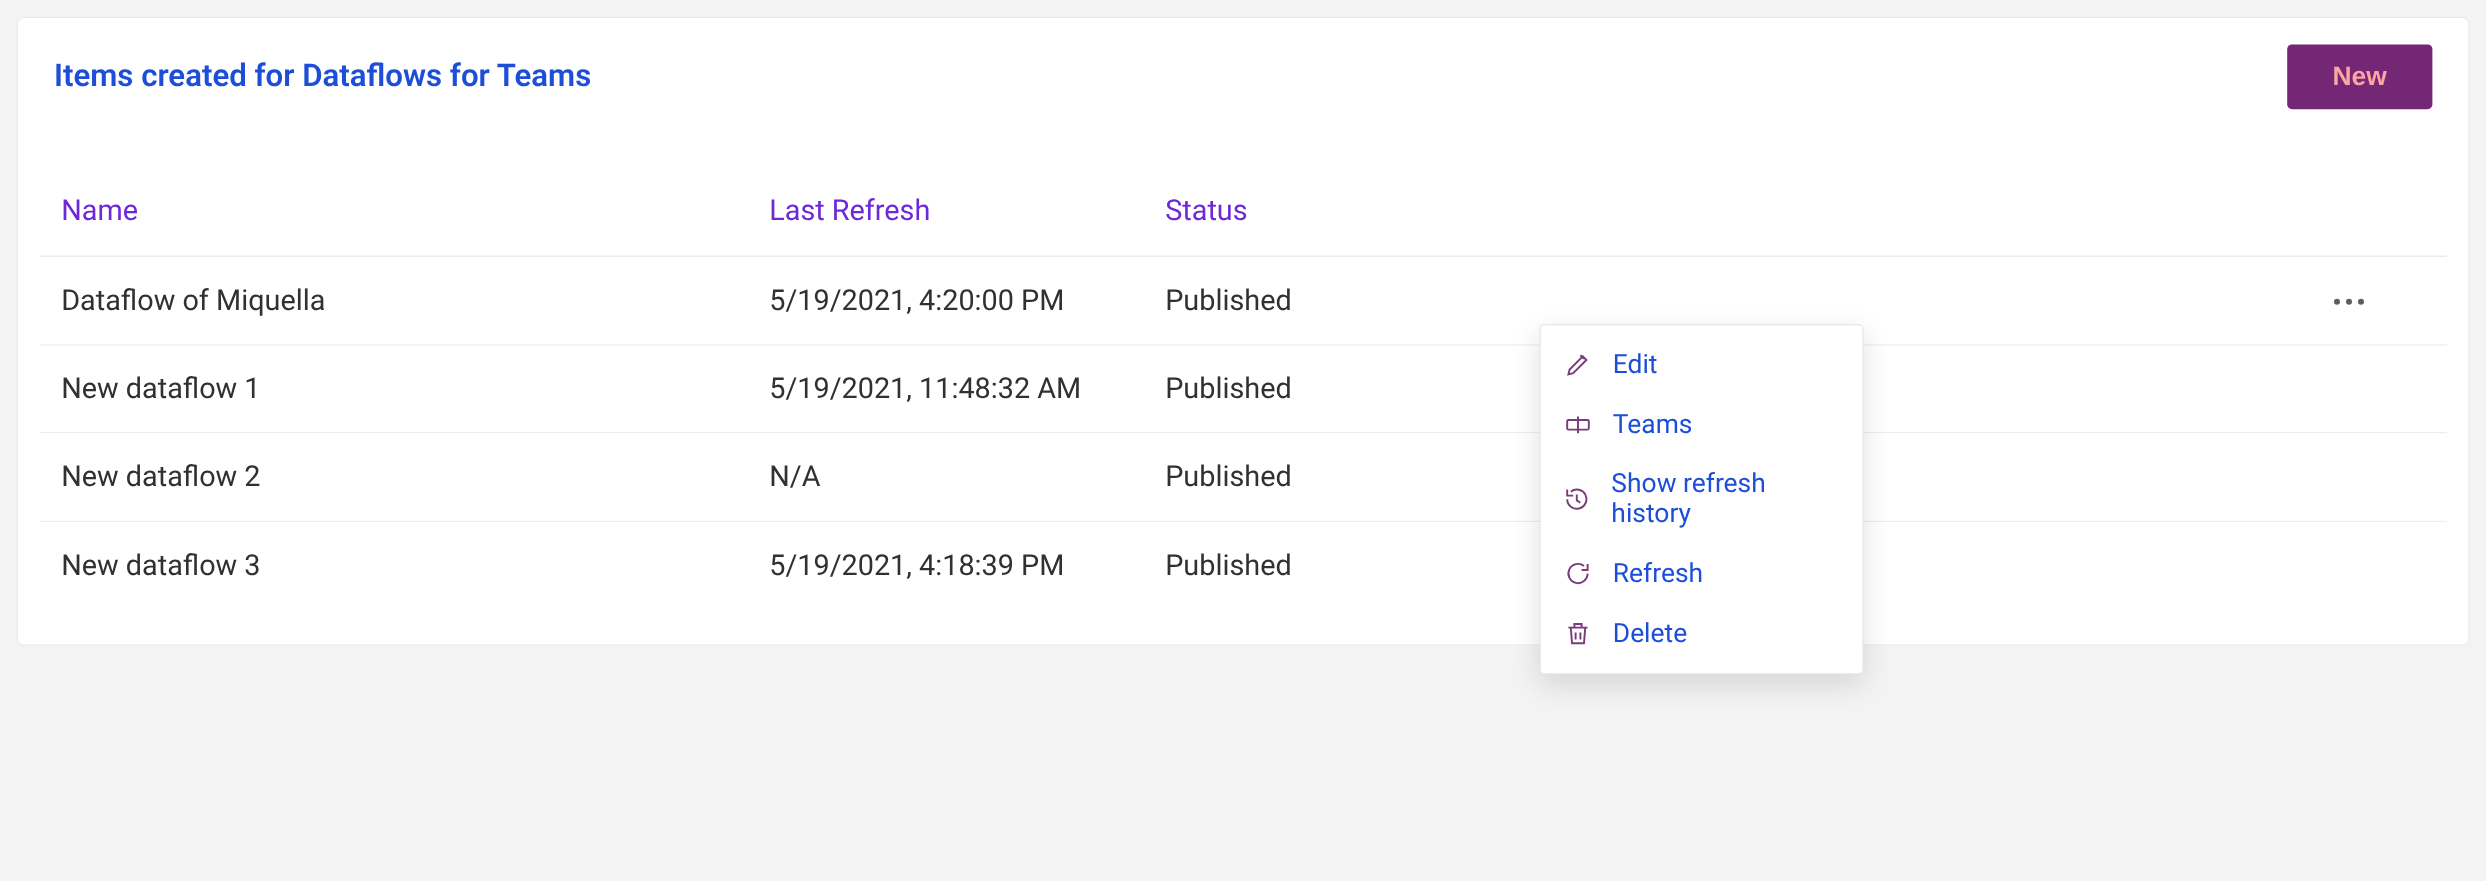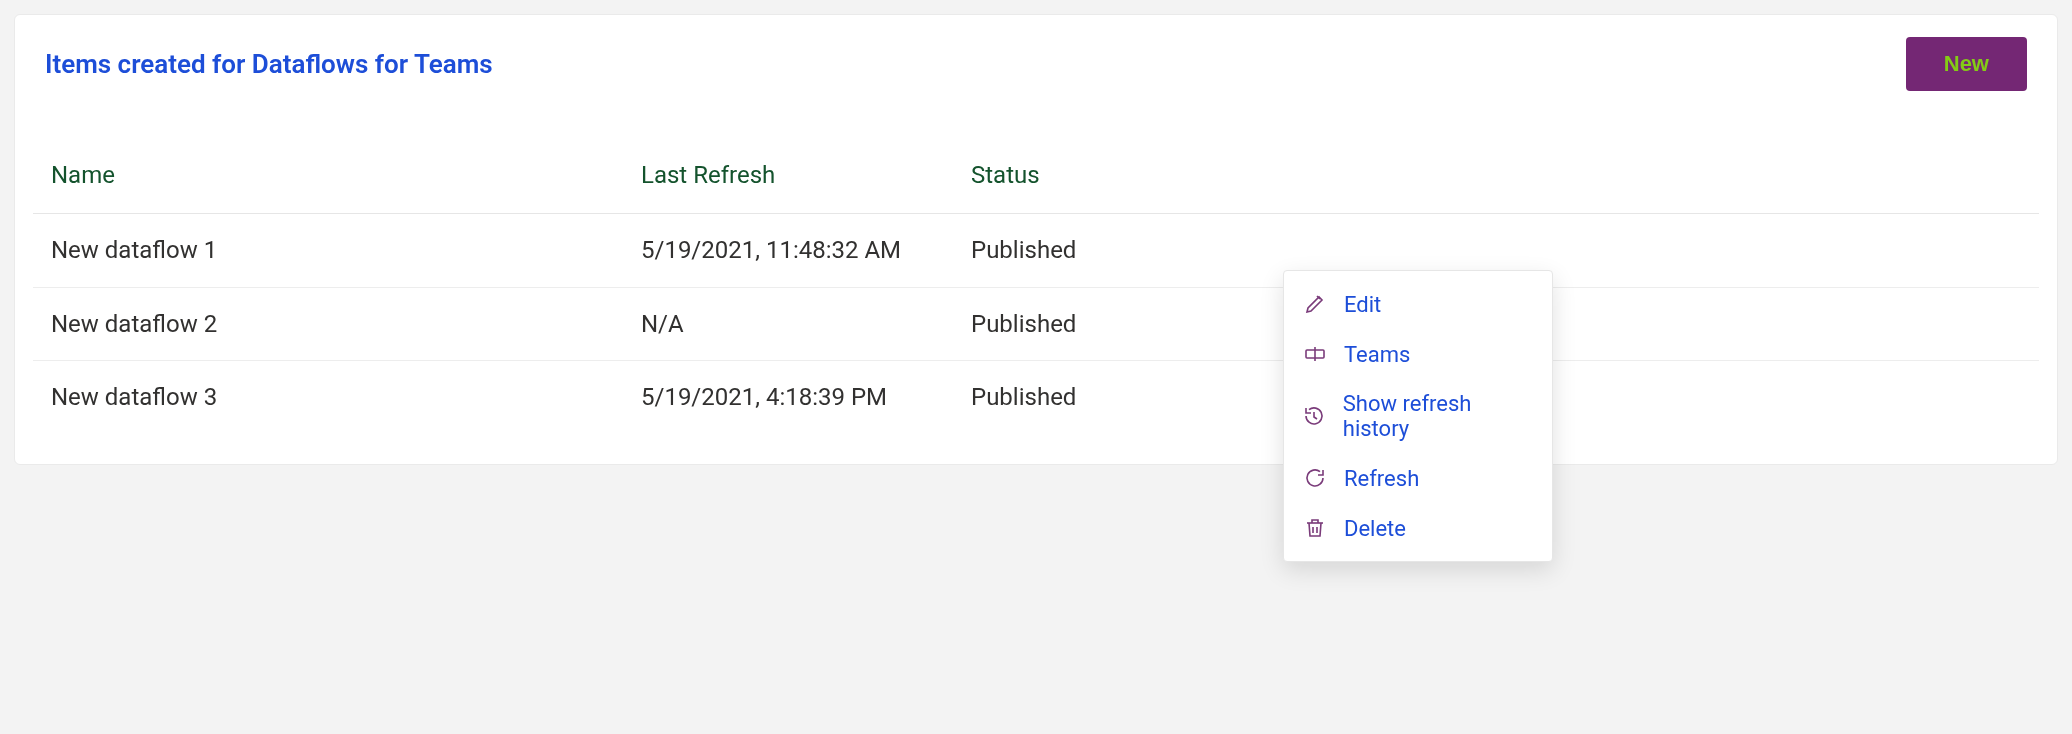--- a/index.html
+++ b/index.html
@@ -25,38 +25,38 @@
     justify-content: space-between;
     padding: 22px 30px 0 30px;
   }
   .card-title {
     font-size: 26px;
     font-weight: 600;
     color: #1d4ed8;
   }
   .new-btn {
     background: #742774;
-    color: #84cc16;
+    color: #fca5a5;
     font-size: 22px;
     font-weight: 600;
     border: none;
     border-radius: 4px;
     padding: 14px 38px;
     cursor: pointer;
     margin-left: 28px;
   }
   .table {
     margin: 70px 18px 0 18px;
     width: calc(100% - 36px);
     border-collapse: collapse;
   }
   .table thead th {
     text-align: left;
     font-weight: 400;
-    color: #14532d;
+    color: #6d28d9;
     font-size: 24px;
     padding: 0 0 24px 18px;
     border-bottom: 1px solid #e6e6e6;
   }
   .table thead th.col-name   { width: 590px; }
   .table thead th.col-refresh{ width: 330px; }
   .table thead th.col-status { width: 280px; }
   .table thead th.col-actions{ width: auto; }
   .table tbody td {
     font-size: 24px;
@@ -132,20 +132,32 @@
     <thead>
       <tr>
         <th class="col-name">Name</th>
         <th class="col-refresh">Last Refresh</th>
         <th class="col-status">Status</th>
         <th class="col-actions"></th>
       </tr>
     </thead>
     <tbody id="rows">
         <tr>
+          <td>Dataflow of Miquella</td>
+          <td>5/19/2021, 4:20:00 PM</td>
+          <td>Published</td>
+          <td style="text-align: right; padding-right: 60px;"><button class="row-actions">
+              <span class="dots">
+                <span></span>
+                <span></span>
+                <span></span>
+              </span>
+            </button></td>
+        </tr>
+        <tr>
           <td>New dataflow 1</td>
           <td>5/19/2021, 11:48:32 AM</td>
           <td>Published</td>
           <td style="text-align: right; padding-right: 60px;"><button class="row-actions">
               <span class="dots hidden">
                 <span></span>
                 <span></span>
                 <span></span>
               </span>
             </button></td>

